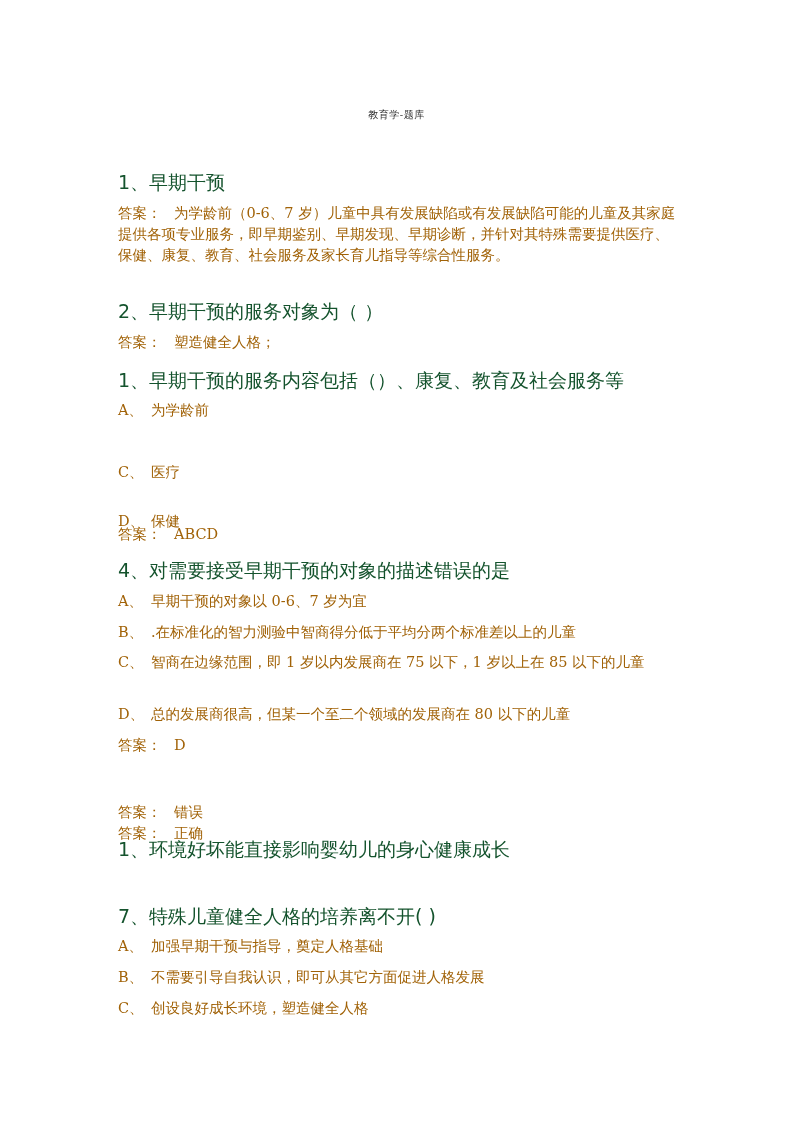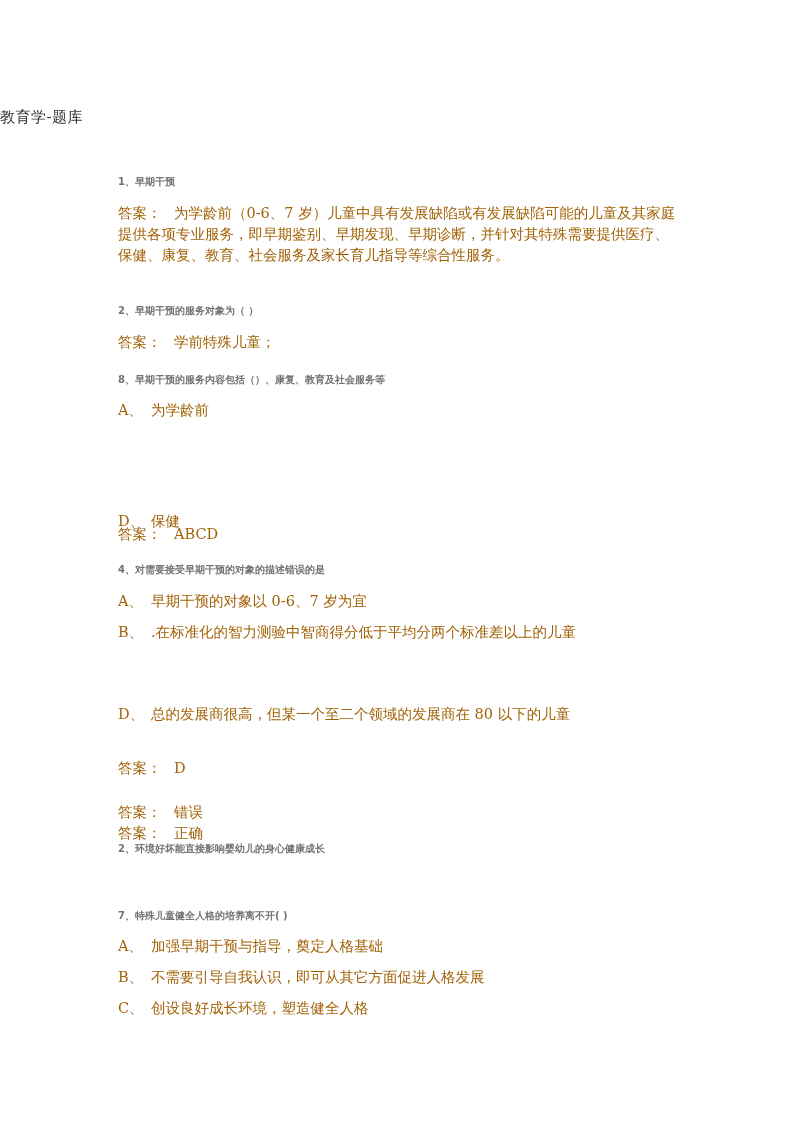--- a/index.html
+++ b/index.html
@@ -1,63 +1,65 @@
 <!DOCTYPE html>
 <html><head>
 <meta charset="utf-8">
 <style>
   html, body { margin: 0; padding: 0; background: #ffffff; }
   body { width: 793px; height: 1122px; position: relative; overflow: hidden;
          font-family: "DejaVu Serif", "Liberation Serif", serif; color: #333333; }
   .page { position: absolute; left: 0; top: 0; width: 793px; height: 1122px; }
-  .title { position: absolute; left: 0; width: 793px; top: 108px; 
-           font-size: 15px; color: #333; letter-spacing: 0.5px; }
+  .title { position: absolute; left: 0; width: 793px; top: 108px; text-align: center;
+           font-size: 10px; color: #333; letter-spacing: 0.5px; }
   .line { position: absolute; left: 118px; width: 560px; font-size: 14.5px; line-height: 20px; white-space: nowrap; }
-  .q { font-family: "DejaVu Sans", "Liberation Sans", sans-serif; font-weight: bold; color: #737373; font-size: 10px; }
+  .q { font-family: "DejaVu Sans", "Liberation Sans", sans-serif; font-weight: normal; color: #14532d; font-size: 19px; }
   .a { color: #a16207; }
   .wrap { white-space: normal; line-height: 21px; }
   .label { display: inline-block; min-width: 33px; }
   .ans-label { display: inline-block; width: 56px; }
 </style>
 </head>
 <body>
 
 <div class="page">
   <div class="title">教育学-题库</div>
 
   <div class="line q" style="top:172px">1、早期干预</div>
   <div class="line a wrap" style="top:203px">
     <span class="ans-label">答案：</span><span>为学龄前（0-6、7 岁）儿童中具有发展缺陷或有发展缺陷可能的儿童及其家庭提供各项专业服务，即早期鉴别、早期发现、早期诊断，并针对其特殊需要提供医疗、保健、康复、教育、社会服务及家长育儿指导等综合性服务。</span>
   </div>
 
   <div class="line q" style="top:301px">2、早期干预的服务对象为（ ）</div>
   <div class="line a" style="top:332px">
-    <span class="ans-label">答案：</span><span>学前特殊儿童；</span>
+    <span class="ans-label">答案：</span><span>塑造健全人格；</span>
   </div>
 
-  <div class="line q" style="top:370px">8、早期干预的服务内容包括（）、康复、教育及社会服务等</div>
+  <div class="line q" style="top:370px">1、早期干预的服务内容包括（）、康复、教育及社会服务等</div>
   <div class="line a" style="top:400px"><span class="label">A、</span><span>为学龄前</span></div>
+  <div class="line a" style="top:462px"><span class="label">C、</span><span>医疗</span></div>
   <div class="line a" style="top:511px"><span class="label">D、</span><span>保健</span></div>
   <div class="line a" style="top:524px">
     <span class="ans-label">答案：</span><span>ABCD</span>
   </div>
 
   <div class="line q" style="top:560px">4、对需要接受早期干预的对象的描述错误的是</div>
   <div class="line a" style="top:591px"><span class="label">A、</span><span>早期干预的对象以 0-6、7 岁为宜</span></div>
   <div class="line a" style="top:622px"><span class="label">B、</span><span>.在标准化的智力测验中智商得分低于平均分两个标准差以上的儿童</span></div>
+  <div class="line a wrap" style="top:652px"><span class="label">C、</span><span>智商在边缘范围，即 1 岁以内发展商在 75 以下，1 岁以上在 85 以下的儿童</span></div>
   <div class="line a" style="top:704px"><span class="label">D、</span><span>总的发展商很高，但某一个至二个领域的发展商在 80 以下的儿童</span></div>
-  <div class="line a" style="top:758px">
+  <div class="line a" style="top:735px">
     <span class="ans-label">答案：</span><span>D</span>
   </div>
 
   <div class="line a" style="top:802px">
     <span class="ans-label">答案：</span><span>错误</span>
   </div>
 
-  <div class="line q" style="top:839px">2、环境好坏能直接影响婴幼儿的身心健康成长</div>
+  <div class="line q" style="top:839px">1、环境好坏能直接影响婴幼儿的身心健康成长</div>
   <div class="line a" style="top:823px">
     <span class="ans-label">答案：</span><span>正确</span>
   </div>
 
   <div class="line q" style="top:906px">7、特殊儿童健全人格的培养离不开( )</div>
   <div class="line a" style="top:936px"><span class="label">A、</span><span>加强早期干预与指导，奠定人格基础</span></div>
   <div class="line a" style="top:967px"><span class="label">B、</span><span>不需要引导自我认识，即可从其它方面促进人格发展</span></div>
   <div class="line a" style="top:998px"><span class="label">C、</span><span>创设良好成长环境，塑造健全人格</span></div>
 </div>
 

